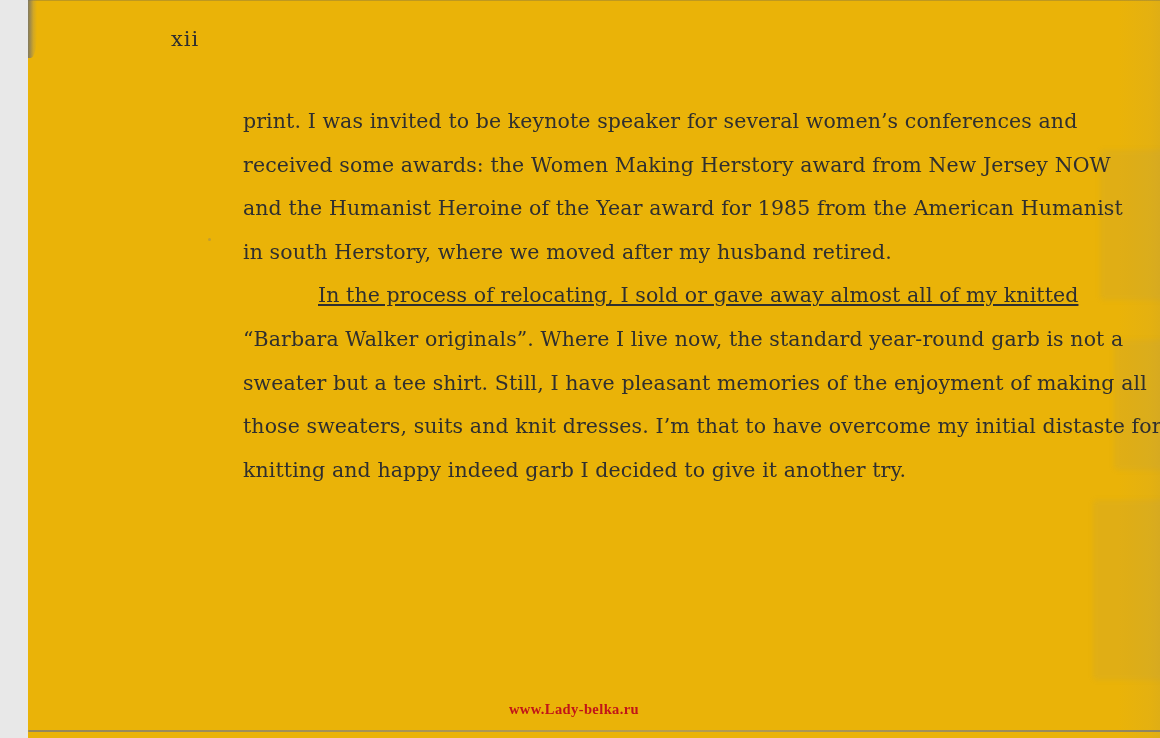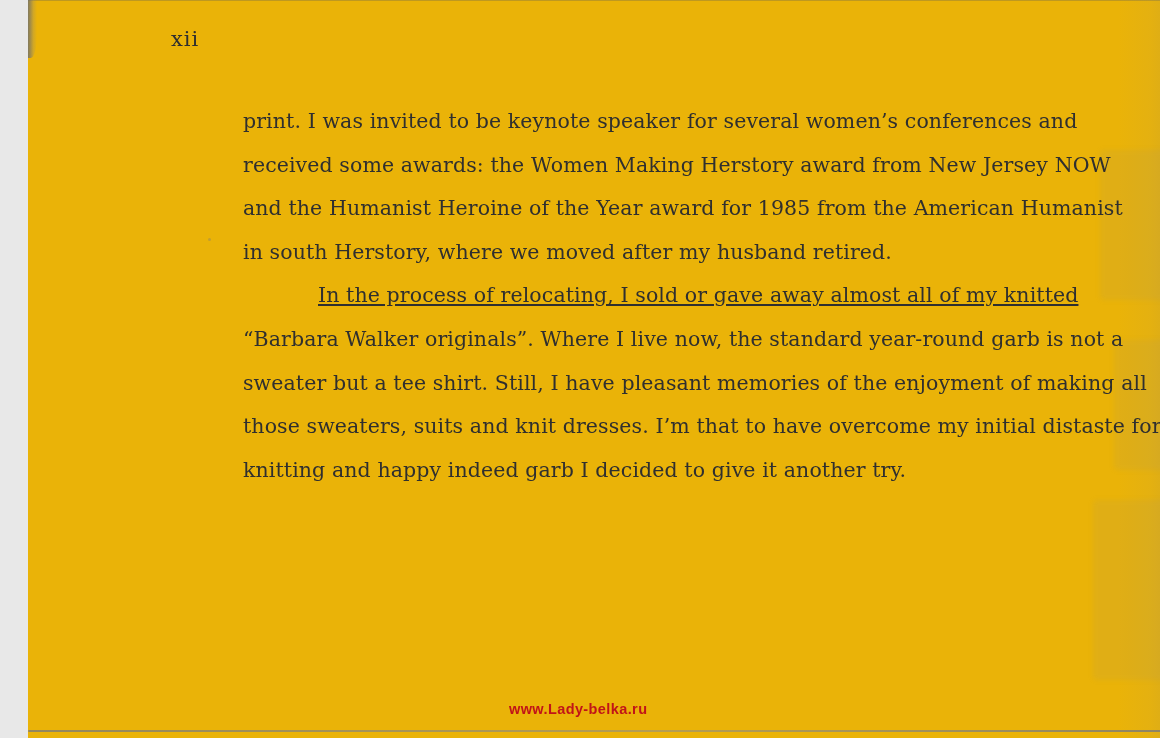--- a/index.html
+++ b/index.html
@@ -86,21 +86,21 @@
     letter-spacing: 0.1px;
   }
   .line.indent {
     padding-left: 75px;
     text-decoration: underline;
   }
   .watermark {
     position: absolute;
     left: 481px;
     top: 701px;
-    font-family: Liberation Sans, sans-serif;
+    font-family: Liberation Serif, serif;
     font-size: 14.5px;
     font-weight: bold;
     letter-spacing: 0.4px;
   }
 </style>
 </head>
 <body>
 
 <div class="page" style="background: #eab308; color: rgb(47, 47, 47); margin-left: 28px;">
 

